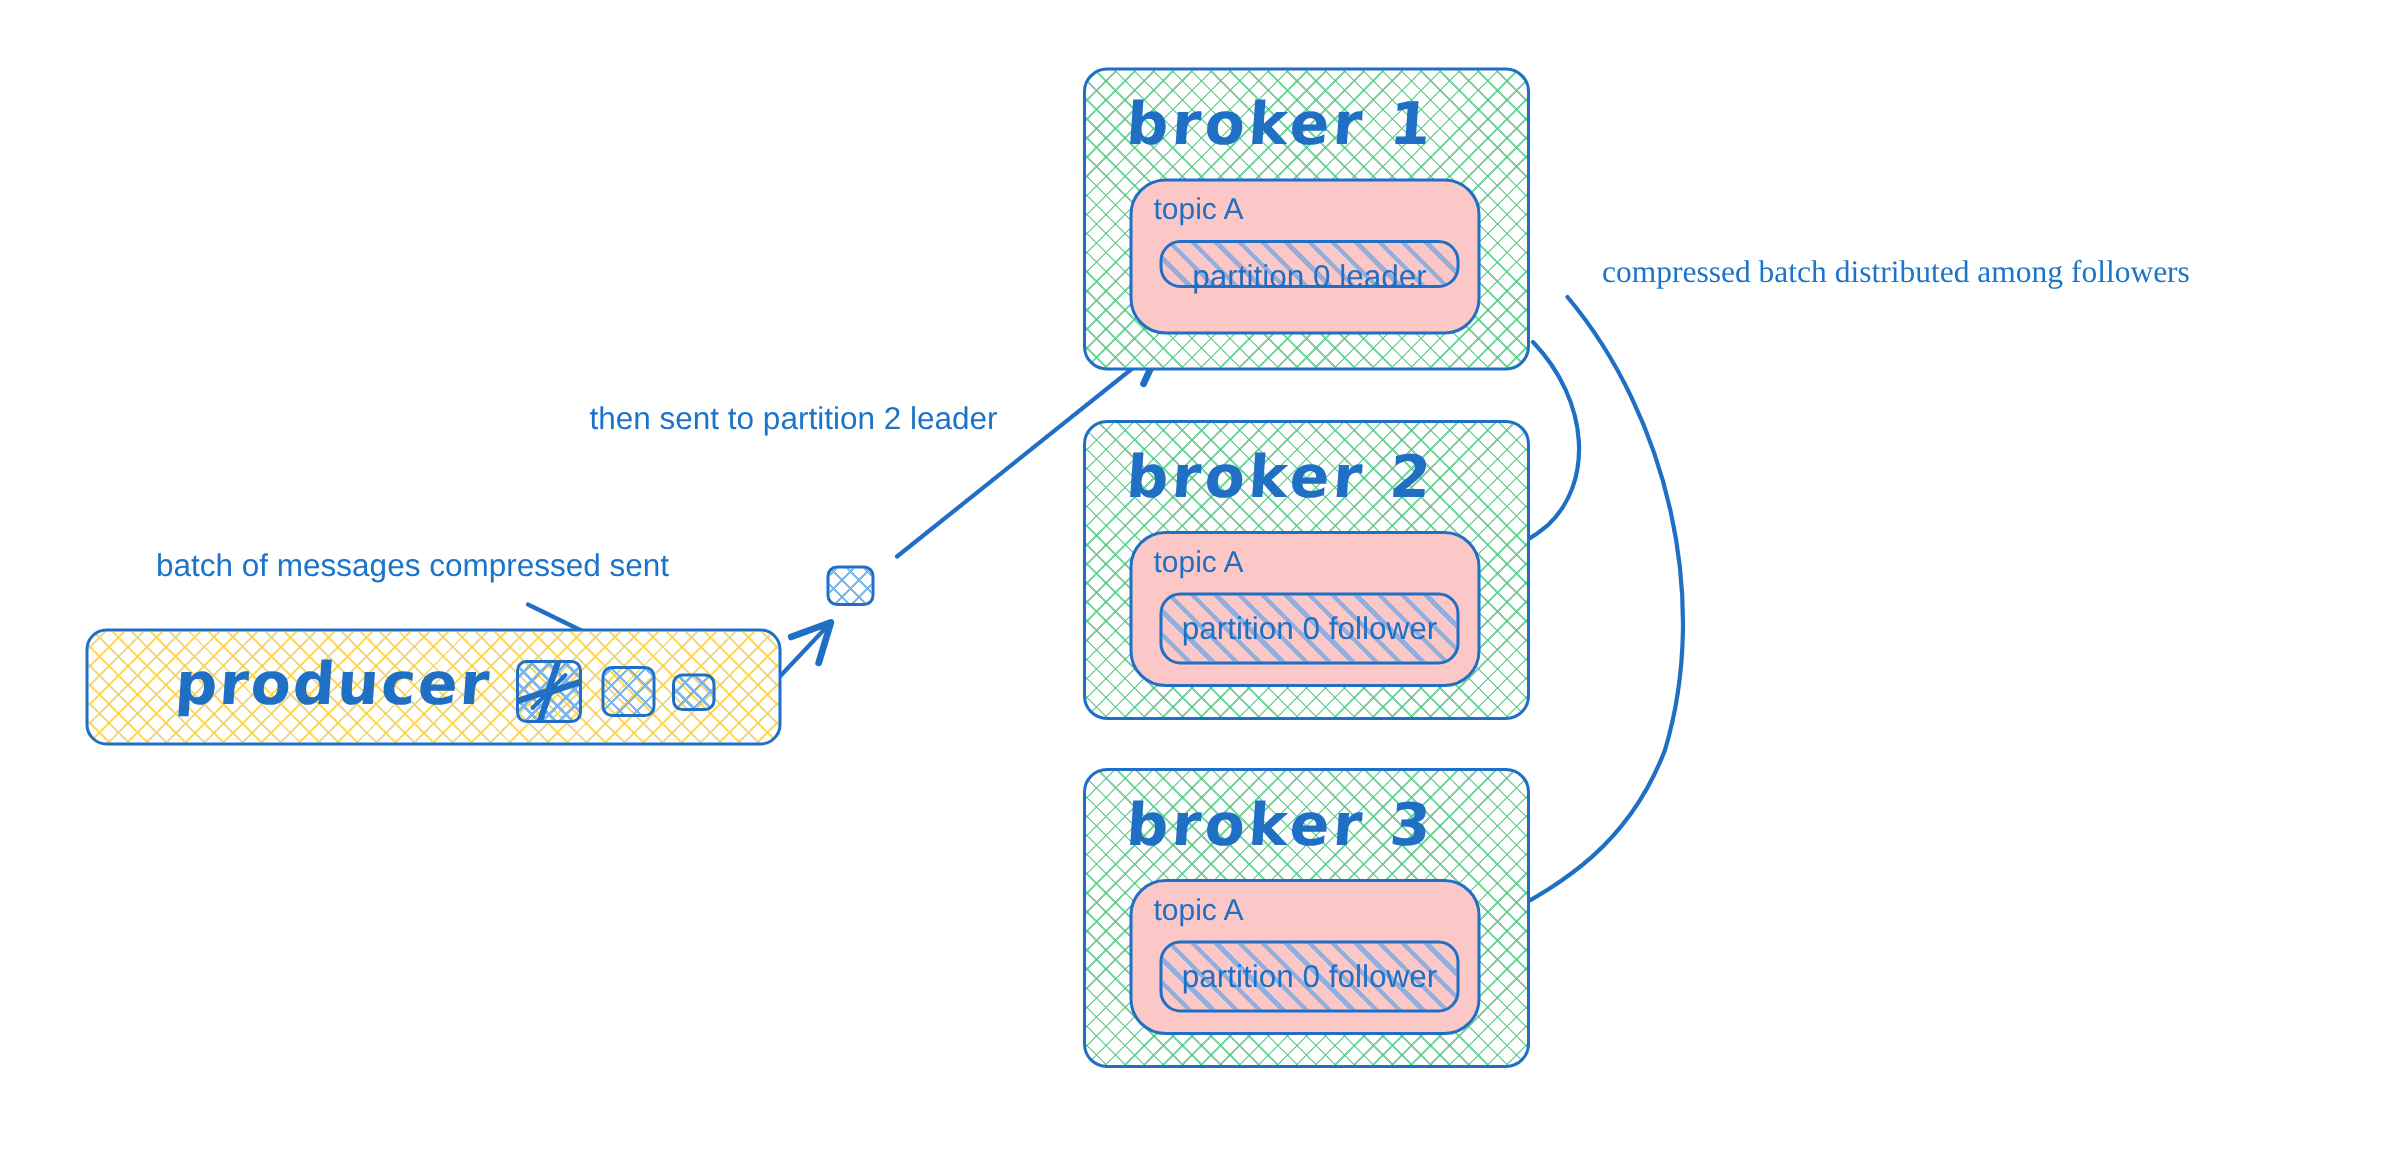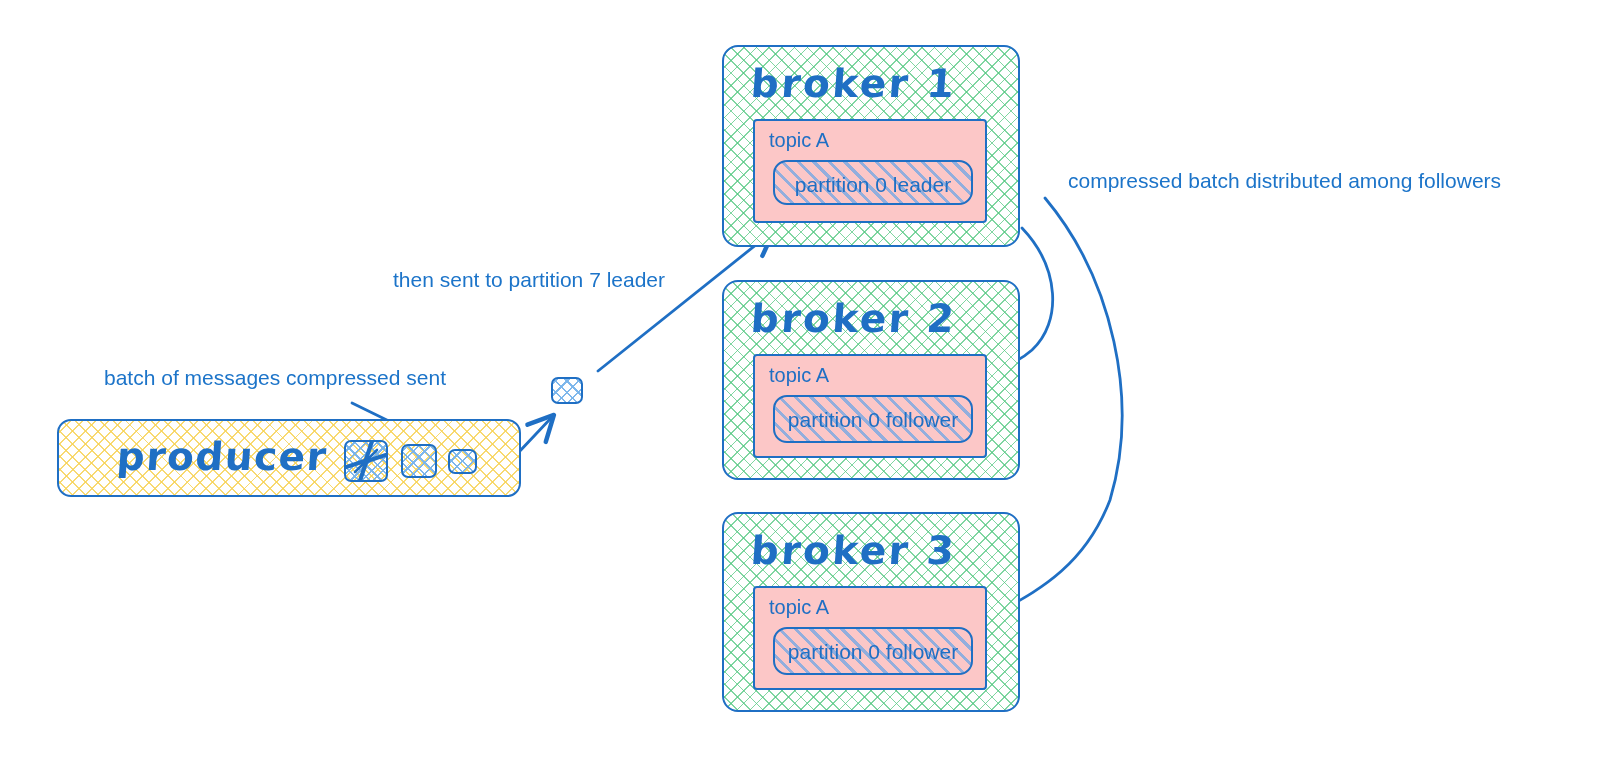--- a/index.html
+++ b/index.html
@@ -42,21 +42,21 @@
   .producer {
     border-radius: 14px;
     background-color: #ffffff;
     background-image:
       repeating-linear-gradient(45deg,  rgba(247,211,88,0.85) 0 1.4px, rgba(0,0,0,0) 1.4px 9px),
       repeating-linear-gradient(-45deg, rgba(247,211,88,0.85) 0 1.4px, rgba(0,0,0,0) 1.4px 9px);
   }
 
   
   .topic {
-    border-radius: 4px;
+    border-radius: 24px;
     background-color: #fcc7c7;
   }
 
   
   .partition {
     border-radius: 14px;
     background-color: #fcc7c7;
     background-image:
       repeating-linear-gradient(45deg, rgba(128,170,225,0.85) 0 3px, rgba(0,0,0,0) 3px 11px);
   }
@@ -145,23 +145,23 @@
 
     <path d="M598,371 L772,232" fill="none" stroke="#1f6fc4" stroke-width="2.8" stroke-linecap="round" marker-end="url(#ah)"></path>
 
     <path d="M1022,228 C1060,268 1062,322 1032,350 C1016,364 1000,368 985,375" fill="none" stroke="#1f6fc4" stroke-width="2.8" stroke-linecap="round" marker-end="url(#ah)"></path>
 
     <path d="M1045,198 C1112,278 1140,400 1110,500 C1080,578 1020,598 982,622" fill="none" stroke="#1f6fc4" stroke-width="2.8" stroke-linecap="round" marker-end="url(#ah)"></path>
   </svg>
 
   <div class="annotation" style="left:104px; top:366px;">batch of messages compressed sent</div>
 
-  <div class="annotation" style="left:393px; top:268px;">then sent to partition 7 leader</div>
-
-  <div class="annotation" style="left:1068px; top:169px;">compressed batch distributed among followers</div>
+  <div class="annotation" style="left:393px; top:268px;">then sent to partition 2 leader</div>
+
+  <div class="annotation" style="left:1068px; top:169px;font-family:Liberation Serif, serif;">compressed batch distributed among followers</div>
 
   <div class="node producer" style="left:57px; top:419px; width:464px; height:78px;">
     <div class="producer-title" style="left:58px; top:13px;">producer</div>
 
     <div class="msgbox" style="left:285px; top:19px; width:44px; height:42px;">
       <svg width="40" height="38" viewBox="0 0 40 38">
         <g stroke="#1f6fc4" stroke-width="2.6" stroke-linecap="round" fill="none">
           <path d="M31,8 L21,18" marker-end="url(#ah)"></path>
           <path d="M9,30 L19,20" marker-end="url(#ah)"></path>
         </g>
@@ -172,21 +172,21 @@
 
     <div class="msgbox" style="left:389px; top:28px; width:29px; height:25px;"></div>
   </div>
 
   <div class="msgbox floating" style="left:551px; top:377px; width:32px; height:27px;"></div>
 
   <div class="node broker" style="left:722px; top:45px; width:298px; height:202px;">
     <div class="broker-title" style="left:27px; top:14px;">broker 1</div>
     <div class="node topic" style="left:29px; top:72px; width:234px; height:104px;">
       <div class="topic-label" style="left:14px; top:8px;">topic A</div>
-      <div class="node partition" style="left:18px; top:39px; width:200px; height:45px;">
+      <div class="node partition" style="left:18px; top:39px; width:200px; height:32px;">
         <div class="partition-label" style="top:11px;">partition 0 leader</div>
       </div>
     </div>
   </div>
 
   <div class="node broker" style="left:722px; top:280px; width:298px; height:200px;">
     <div class="broker-title" style="left:27px; top:14px;">broker 2</div>
     <div class="node topic" style="left:29px; top:72px; width:234px; height:104px;">
       <div class="topic-label" style="left:14px; top:8px;">topic A</div>
       <div class="node partition" style="left:18px; top:39px; width:200px; height:48px;">

